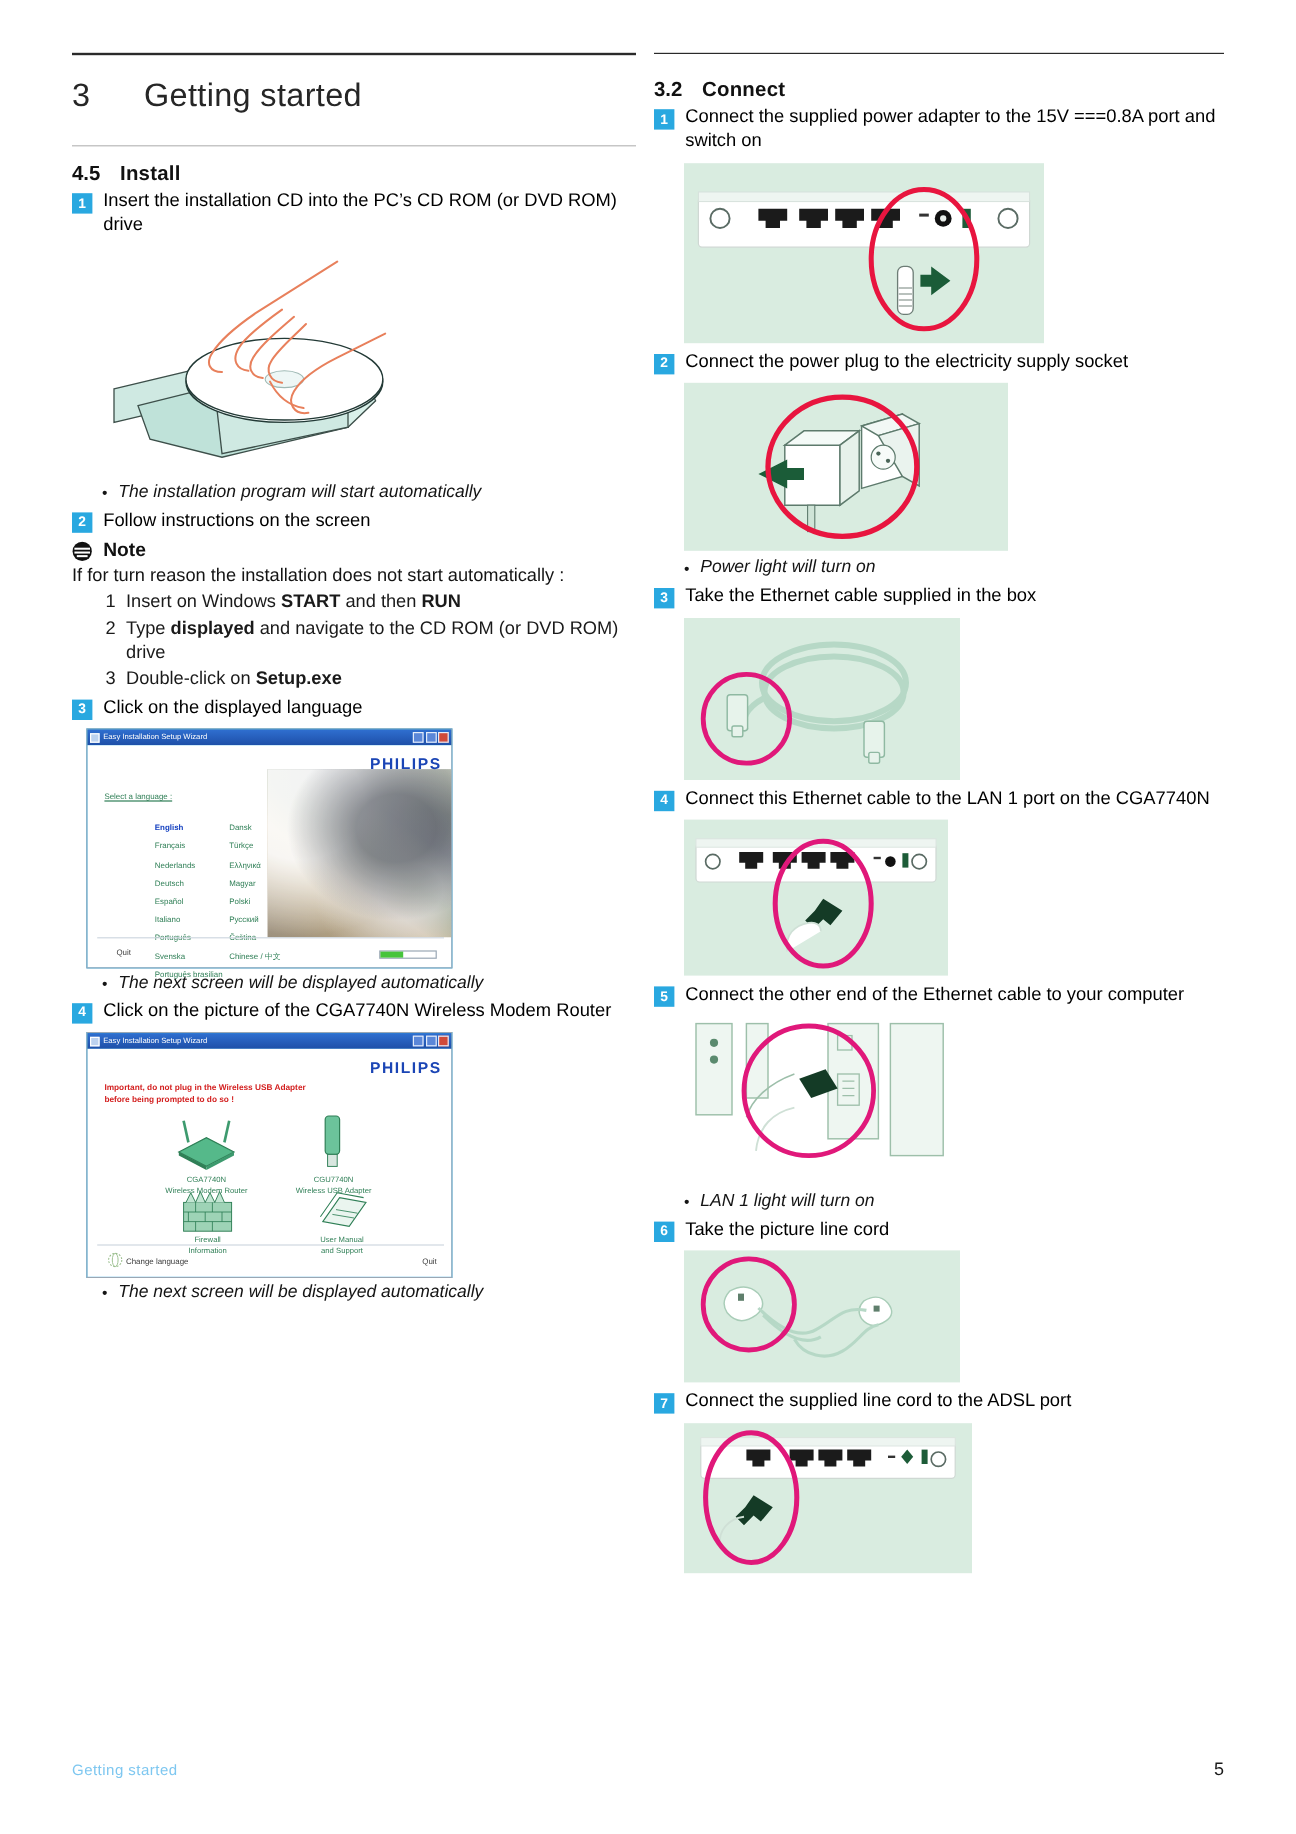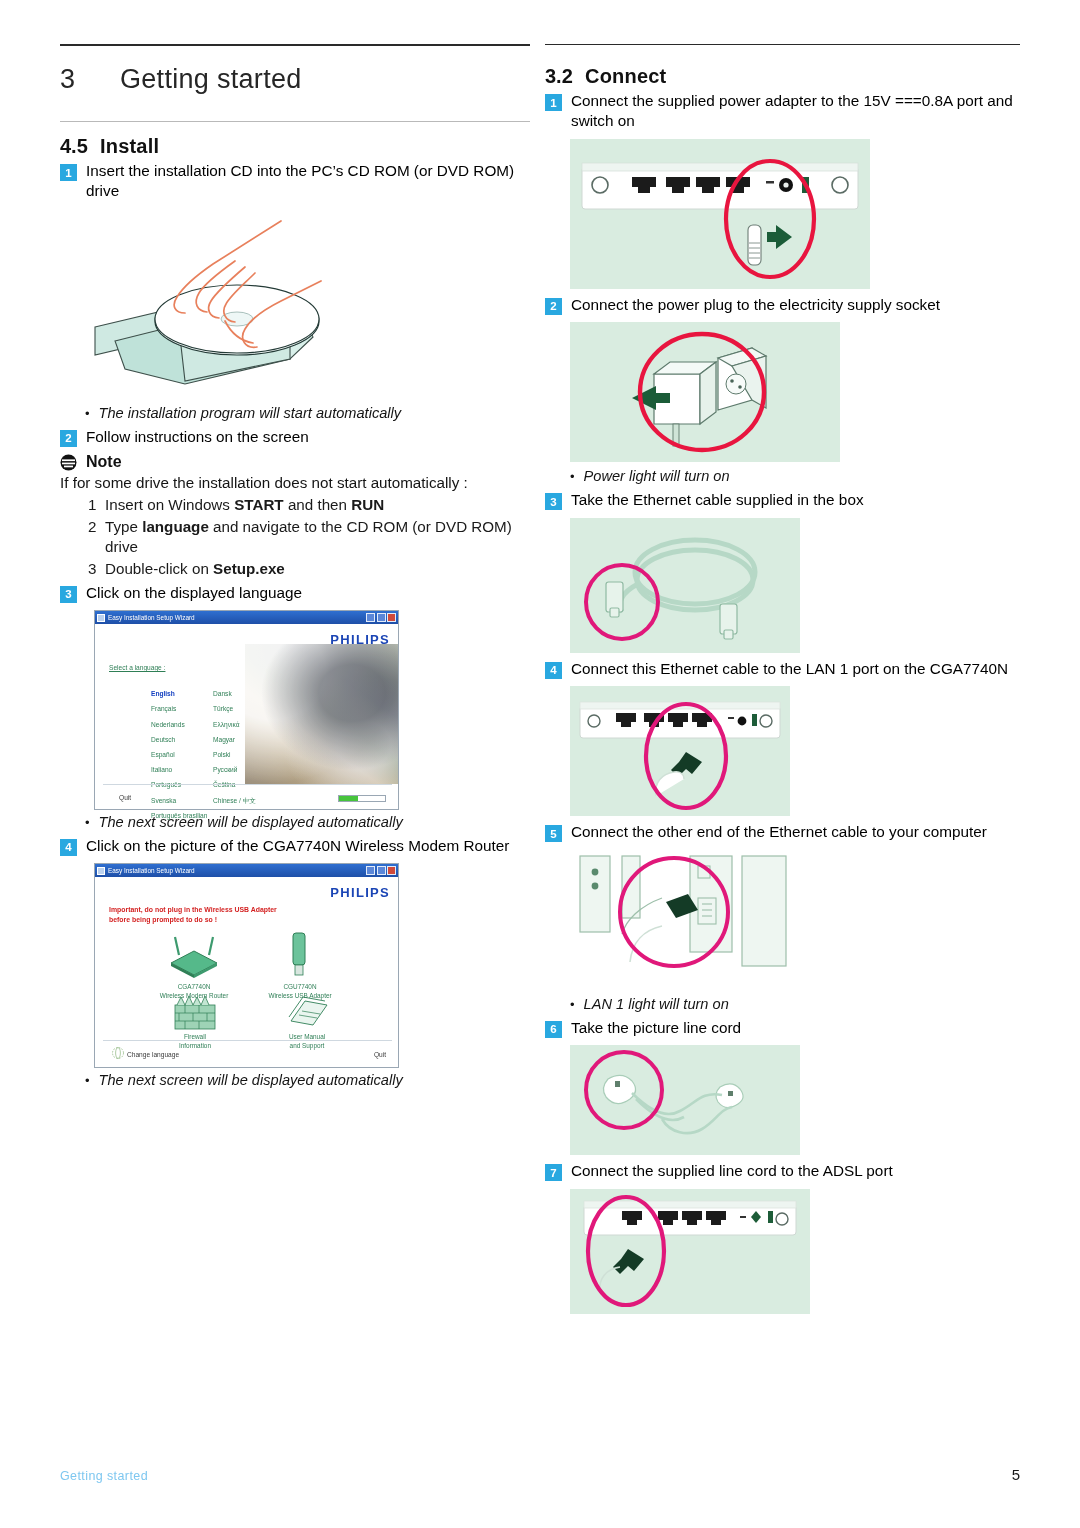--- a/index.html
+++ b/index.html
@@ -18,21 +18,21 @@
 
   .rule-thick { border-top: 2.2px solid #2a2a2a; width: 100%; }
   .rule-thin  { border-top: 1px solid #b9b9b9; width: 100%; }
 
   
   .chapter { display: flex; align-items: baseline; margin: 18px 0 26px 0; }
   .chapter-num { font-size: 27px; font-weight: 400; color: #262626; width: 60px; letter-spacing:0.5px;}
   .chapter-title { font-size: 27px; font-weight: 400; color: #262626; letter-spacing: 0.3px; }
 
   
-  .section-head { display: flex; margin: 13px 0 3px 0; font-size: 20px; font-weight: bold; color: #111; }
+  .section-head { display: flex; margin: 13px 0 3px 0; font-size: 17px; font-weight: bold; color: #111; }
   .section-num { width: 40px; }
   .section-name { letter-spacing: 0.2px; }
 
   
   .step { display: flex; align-items: flex-start; margin: 3px 0 2px 0; }
   .badge {
     flex: 0 0 auto;
     width: 17px; height: 17px;
     background: #29a8e0;
     color: #ffffff;
@@ -52,21 +52,21 @@
   .para { font-size: 15.2px; line-height: 1.36; color: #141414; margin: 1px 0; }
   .sublist { margin-left: 28px; }
   .subitem { display: flex; font-size: 15.2px; line-height: 1.36; margin: 1px 0; }
   .subitem .n { width: 17px; flex: 0 0 auto; }
 
   
   .figure { background: #d9ece0; position: relative; overflow: hidden; margin: 7px 0 6px 25px; }
   .figure.plain { background: #ffffff; }
 
   
-  .winshot { margin: 7px 0 4px 34px; border: 1px solid #9aa7b4; background:#0ea5e9; position: relative; }
+  .winshot { margin: 7px 0 4px 12px; border: 1px solid #9aa7b4; background:#0ea5e9; position: relative; }
   .titlebar {
     height: 13px; background: linear-gradient(#2f6fd0,#1e4fa8);
     display: flex; align-items: center; padding: 0 2px; color: #fff;
     font-size: 6.4px; font-family: "Liberation Sans", sans-serif;
   }
   .titlebar .tb-ico { width:8px;height:8px;background:#bcd2ef;margin-right:3px;flex:0 0 auto;border:0.5px solid #fff;}
   .tb-btns { margin-left:auto; display:flex; gap:1.5px; }
   .tb-btns span { width:9px;height:9px;background:#5b87d8;border:0.5px solid #e3ecfa;display:block;}
   .tb-btns span.close { background:#d04a3a; }
   .winbody { position: relative; background: #ffffff; }
@@ -166,30 +166,30 @@
     <div class="callout">
       <svg width="17" height="17" viewBox="0 0 17 17">
         <circle cx="8.5" cy="8.5" r="8" fill="#111"></circle>
         <rect x="2" y="5.4" width="13" height="1.7" fill="#fff"></rect>
         <rect x="2" y="8.6" width="13" height="1.7" fill="#fff"></rect>
         <rect x="4" y="11.6" width="9" height="1.7" fill="#fff"></rect>
       </svg>
       <span class="callout-title">Note</span>
     </div>
 
-    <div class="para">If for some drive the installation does not start automatically :</div>
+    <div class="para">If for turn reason the installation does not start automatically :</div>
 
     <div class="sublist">
       <div class="subitem">
         <span class="n">1</span>
         <span><span>Insert on Windows </span><b>START</b><span> and then </span><b>RUN</b></span>
       </div>
       <div class="subitem">
         <span class="n">2</span>
-        <span><span>Type </span><b>language</b><span> and navigate to the CD ROM (or DVD ROM) drive</span></span>
+        <span><span>Type </span><b>displayed</b><span> and navigate to the CD ROM (or DVD ROM) drive</span></span>
       </div>
       <div class="subitem">
         <span class="n">3</span>
         <span><span>Double-click on </span><b>Setup.exe</b></span>
       </div>
     </div>
 
 
 
     <div class="step">

